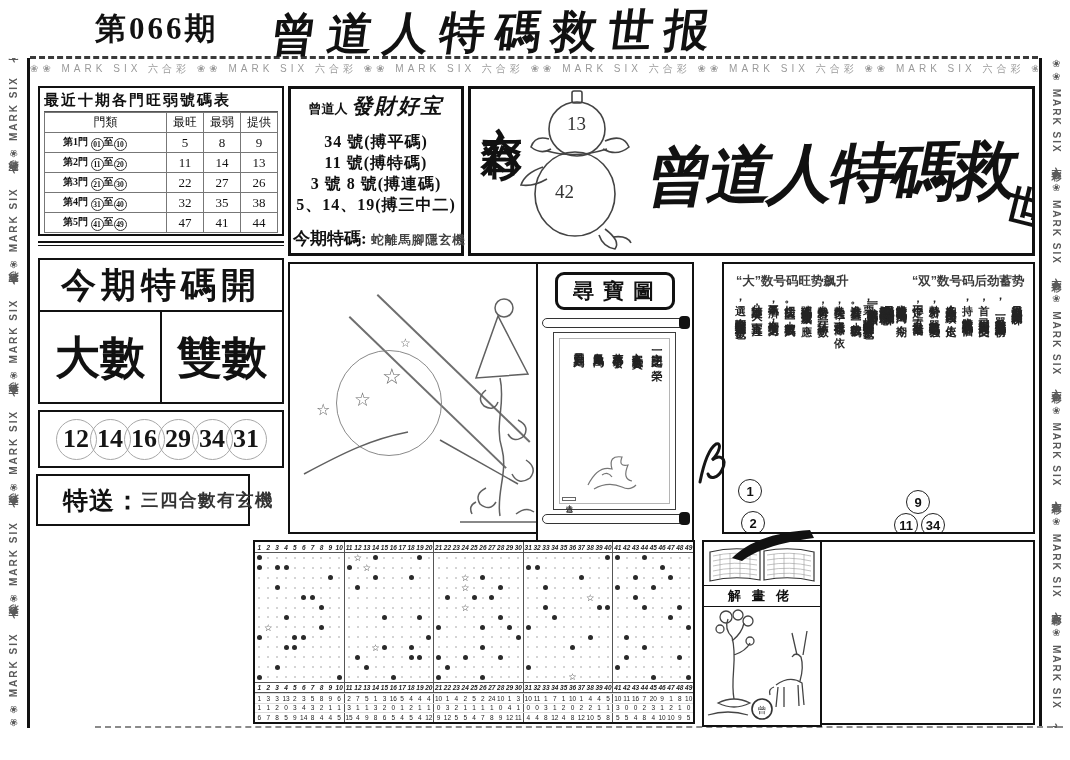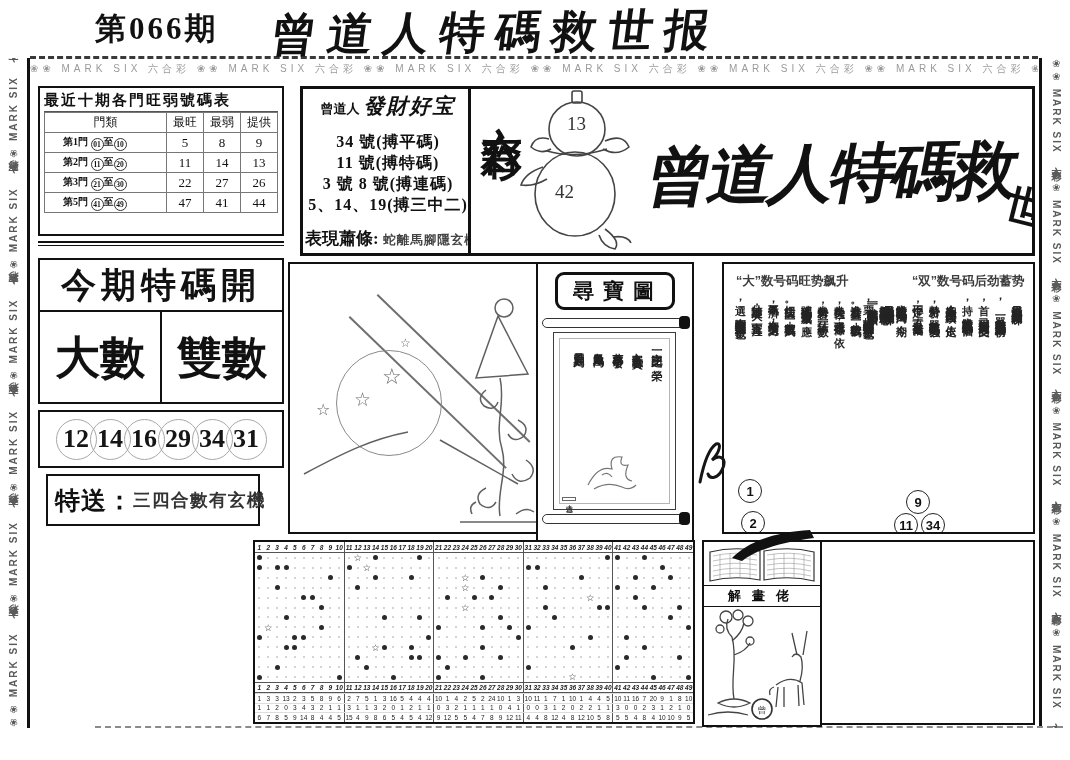--- a/index.html
+++ b/index.html
@@ -28,21 +28,21 @@
   #hotcold{width:100%;border-collapse:collapse;font-size:11px}
   #hotcold th,#hotcold td{border:1px solid #777;text-align:center;height:20px;font-family:"Liberation Serif",serif}
   #hotcold th{font-weight:normal;font-size:12px}
   #hotcold td.gate{text-align:left;padding-left:18px;font-size:10px;font-weight:bold;white-space:nowrap}
   #hotcold td.val{font-size:13px}
   .circ{display:inline-block;width:13px;height:13px;border:1px solid #333;border-radius:50%;
     font-size:7.5px;line-height:11px;text-align:center;vertical-align:-2px;font-weight:bold}
   #tbl-underline{position:absolute;left:38px;top:241px;width:246px;height:5px;border-top:2px solid #111;border-bottom:1px solid #111}
 
   
-  #fortune-box{left:300px;top:86px;width:176px;height:170px;border-width:3px;display:flex;flex-direction:column;
+  #fortune-box{left:288px;top:86px;width:176px;height:170px;border-width:3px;display:flex;flex-direction:column;
     justify-content:space-between;text-align:center;padding:3px 2px}
   #fortune-title{font-family:"Liberation Serif",serif;white-space:nowrap}
   #fortune-owner{font-size:13px;font-weight:bold}
   #fortune-name{font-size:21px;font-weight:bold;font-style:italic;letter-spacing:2px}
   .f-line{font:bold 16px "Liberation Serif",serif;letter-spacing:1px;white-space:nowrap}
   #fortune-special{white-space:nowrap}
   #fortune-special .lab{font:bold 17px "Liberation Serif",serif}
   #fortune-special .val{font:bold 12.5px "Liberation Serif",serif;color:#444;letter-spacing:1px}
 
   
@@ -57,21 +57,21 @@
   
   #pred-box{left:38px;top:258px;width:246px;height:146px}
   #pred-header{height:52px;display:flex;align-items:center;justify-content:center;border-bottom:2.5px solid #111;
     font:bold 35px "Liberation Serif",serif;letter-spacing:5px}
   #pred-cells{display:flex;height:91px}
   #pred-cells div{flex:1;display:flex;align-items:center;justify-content:center;font:bold 45px "Liberation Serif",serif}
   #pred-big{border-right:2.5px solid #111}
   #lucky-box{left:38px;top:410px;width:246px;height:58px;display:flex;align-items:center;justify-content:center}
   .lucky-c{width:41px;height:41px;border:1.3px solid #a8a8a8;border-radius:50%;margin:0 -3.5px;flex:none;
     display:flex;align-items:center;justify-content:center;font:bold 26px "Liberation Serif",serif;color:#151515}
-  #bonus-box{left:46px;top:474px;width:214px;height:52px;display:flex;align-items:center;padding-left:7px;white-space:nowrap}
+  #bonus-box{left:36px;top:474px;width:214px;height:52px;display:flex;align-items:center;padding-left:25px;white-space:nowrap}
   #bonus-label{font:bold 25px "Liberation Serif",serif;letter-spacing:1px}
   #bonus-text{font:bold 17.5px "Liberation Serif",serif;color:#333;letter-spacing:1.5px}
 
   
   #sketch-box{left:288px;top:262px;width:268px;height:272px;overflow:hidden}
   .diag{position:absolute;height:2px;background:#6f6f6f;transform-origin:0 0}
   #sk-circle{position:absolute;left:46px;top:86px;width:106px;height:106px;border:1.6px solid #8a8a8a;border-radius:50%}
   .sk-star{position:absolute;color:#666;font-family:"DejaVu Sans",sans-serif;font-weight:bold}
 
   
@@ -158,20 +158,26 @@
           <td class="val">14</td>
           <td class="val">13</td>
         </tr>
         <tr>
           <td class="gate">第3門 <span class="circ">21</span>至<span class="circ">30</span></td>
           <td class="val">22</td>
           <td class="val">27</td>
           <td class="val">26</td>
         </tr>
         <tr>
+          <td class="gate">第4門 <span class="circ">31</span>至<span class="circ">40</span></td>
+          <td class="val">32</td>
+          <td class="val">35</td>
+          <td class="val">38</td>
+        </tr>
+        <tr>
           <td class="gate">第5門 <span class="circ">41</span>至<span class="circ">49</span></td>
           <td class="val">47</td>
           <td class="val">41</td>
           <td class="val">44</td>
         </tr>
       </tbody>
   </table>
 </div>
 <div id="tbl-underline"></div>
 
@@ -180,21 +186,21 @@
     <span id="fortune-owner">曾道人</span>
     <span id="fortune-name">發財好宝</span>
   </div>
   <div id="fortune-lines">
       <div class="f-line">34 號(搏平碼)</div>
       <div class="f-line">11 號(搏特碼)</div>
       <div class="f-line">3 號 8 號(搏連碼)</div>
       <div class="f-line">5、14、19(搏三中二)</div>
     </div>
   <div id="fortune-special">
-    <span class="lab">表現蕭條:</span>
+    <span class="lab">今期特碼:</span>
     <span class="val">蛇離馬腳隱玄機</span>
   </div>
 </div>
 
 <div id="brand-box" class="box">
   <div id="lottery-vert">六合彩</div>
   <svg width="125" height="164" style="position:absolute;left:46px;top:0" viewBox="0 0 125 164">
     <g fill="none" stroke="#444" stroke-width="1.6">
       <rect x="55" y="2" width="10" height="12" rx="2"></rect>
       <ellipse cx="60" cy="40" rx="28" ry="27"></ellipse>

